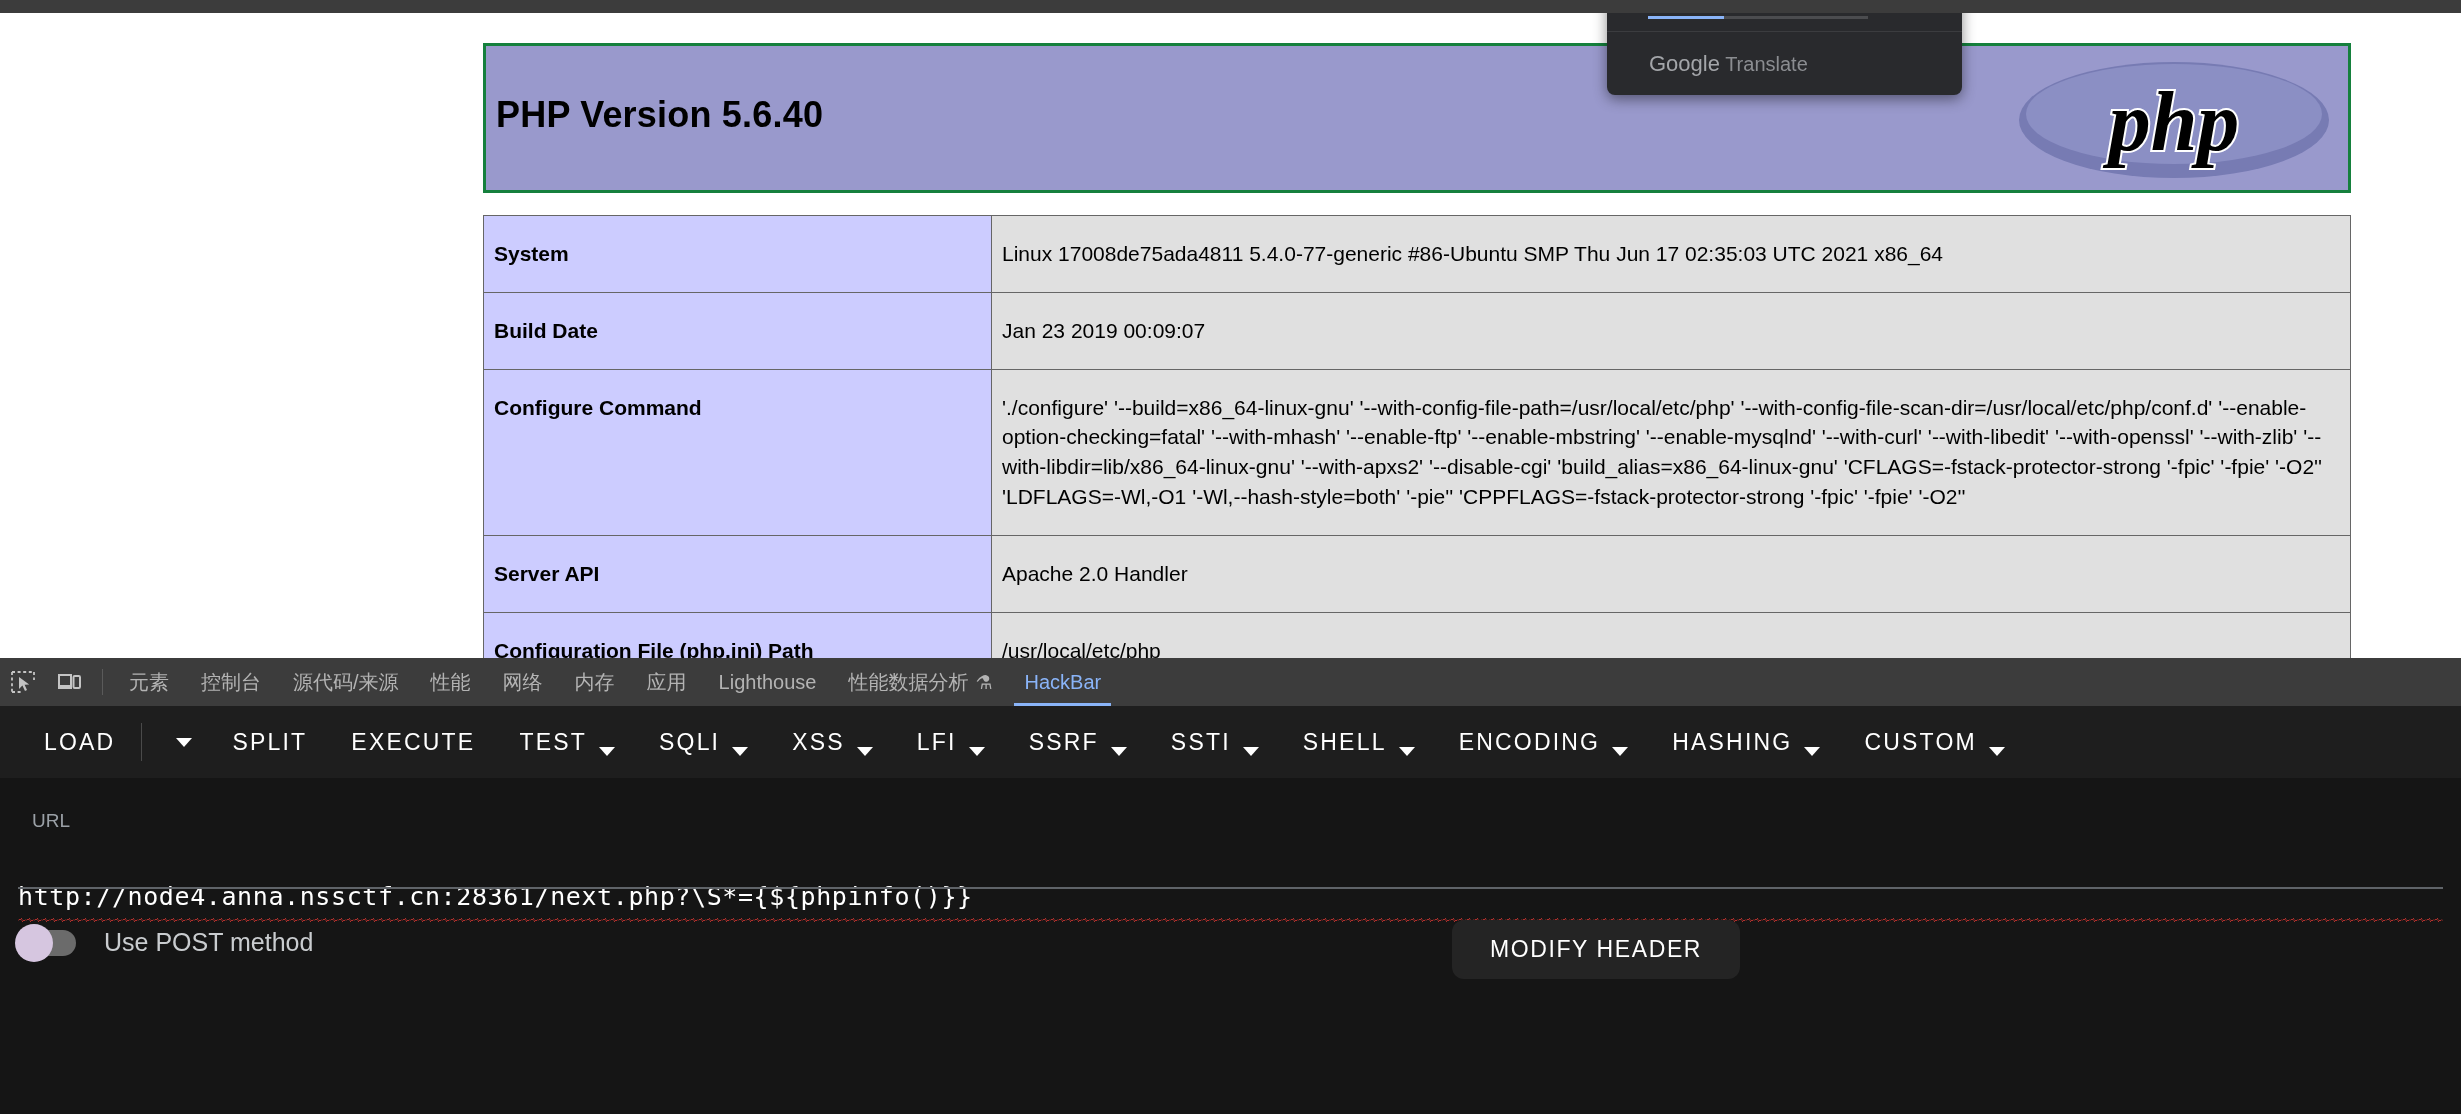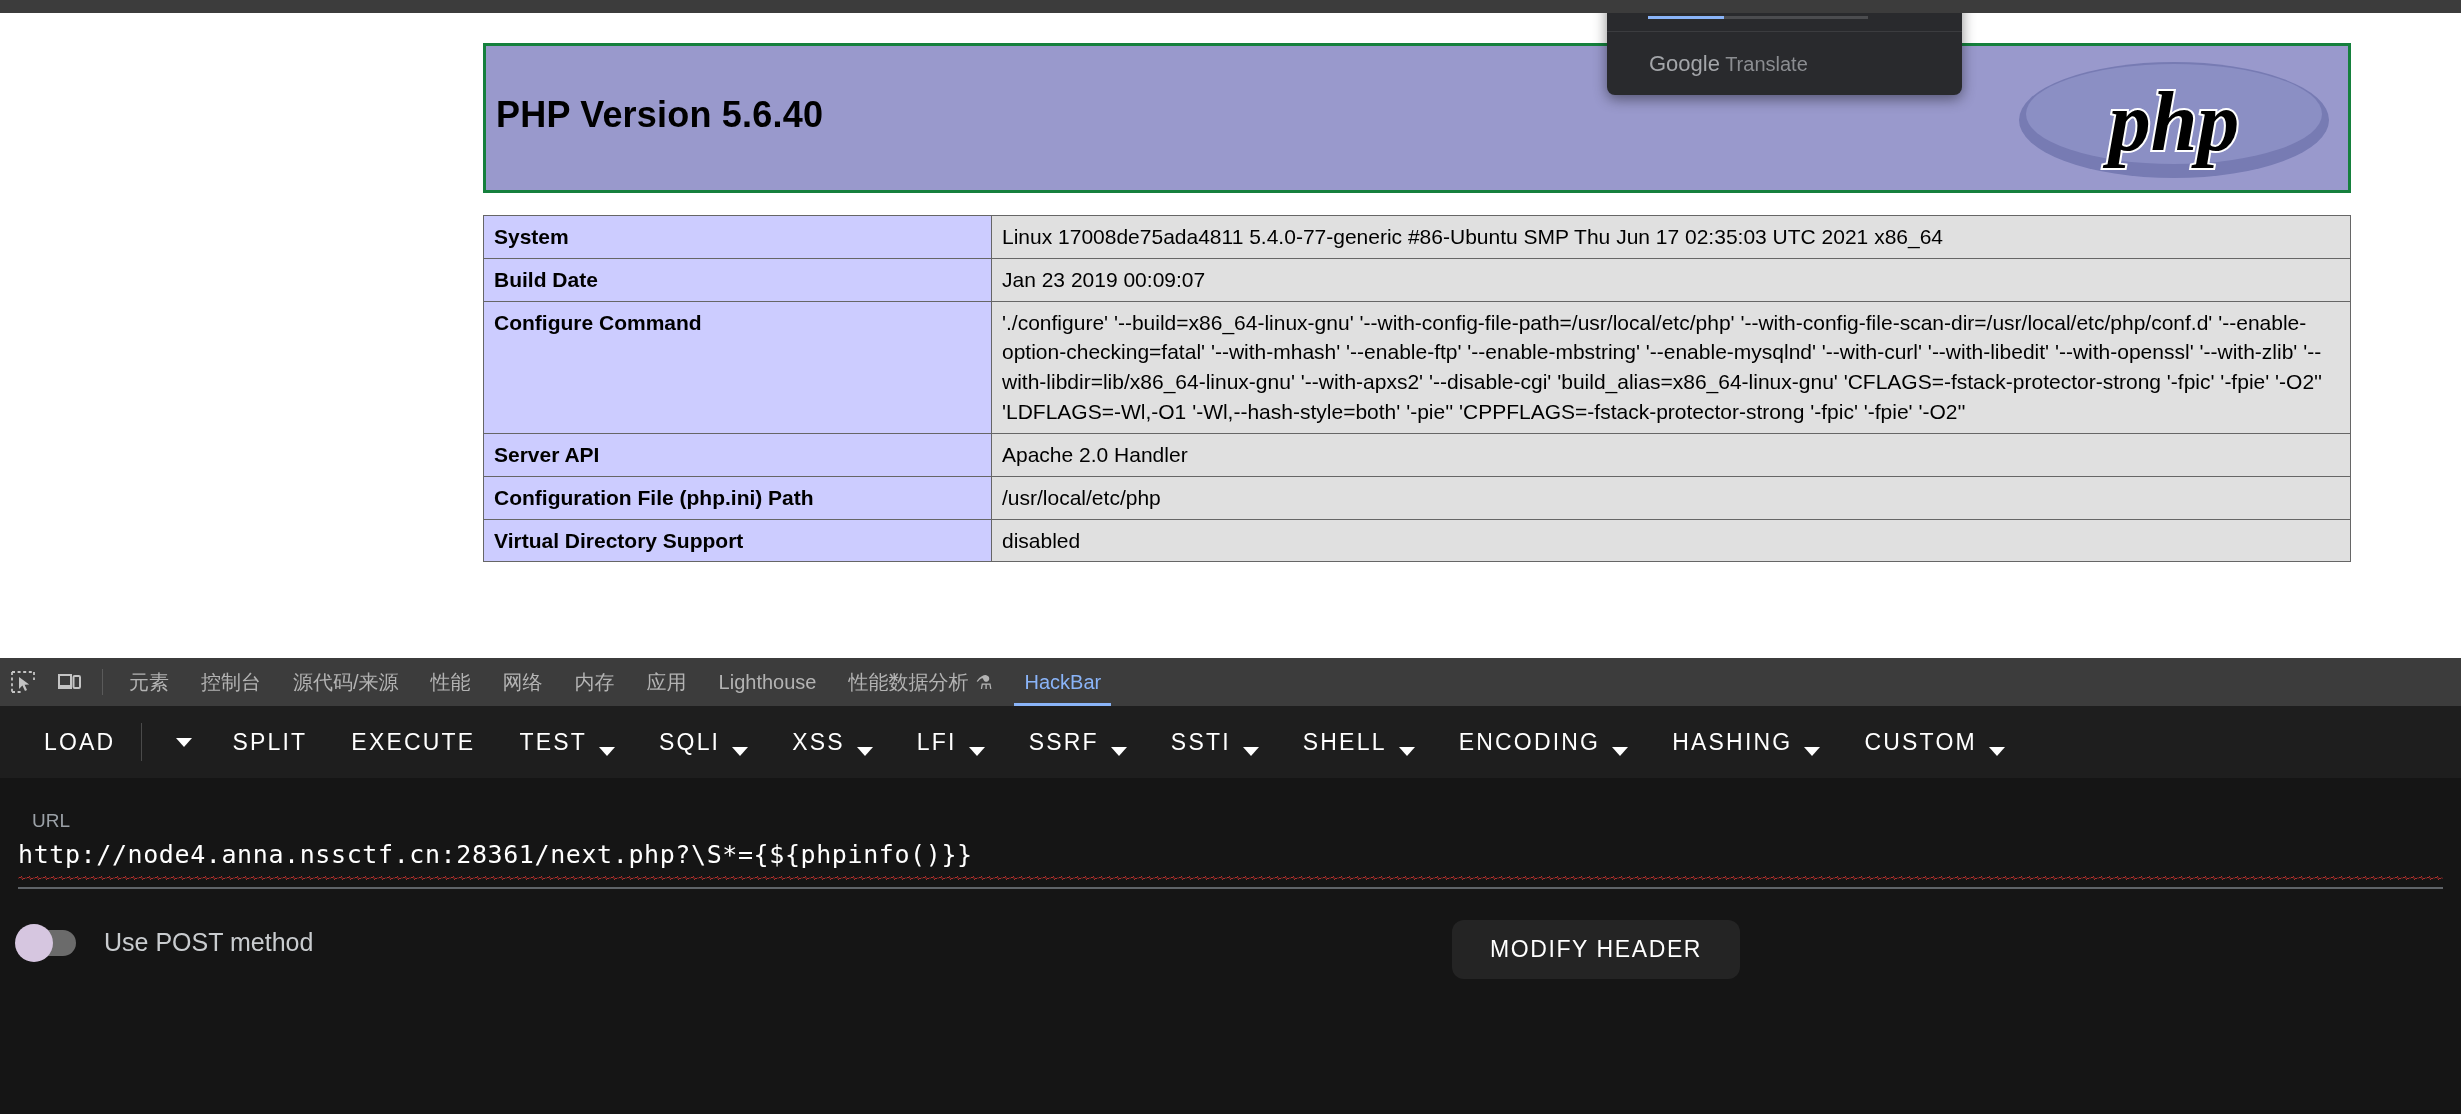--- a/index.html
+++ b/index.html
@@ -52,21 +52,21 @@
   }
 
   table.phpinfo {
     border-collapse: collapse;
     width: 1868px;
     margin-top: 22px;
     table-layout: fixed;
   }
   table.phpinfo td {
     border: 1px solid #666666;
-    padding: 6px 10px;
+    padding: 23px 10px;
     font-size: 21px;
     line-height: 1.42;
     vertical-align: top;
     word-wrap: break-word;
   }
   td.key {
     width: 487px;
     background: #ccccff;
     font-weight: bold;
     color: #000000;
@@ -193,21 +193,21 @@
   }
   .url-text {
     font-family: "DejaVu Sans Mono", monospace;
     font-size: 25px;
     color: #ffffff;
     letter-spacing: 0.6px;
     white-space: nowrap;
     padding-bottom: 6px;
     line-height: 1.2;
   }
-  .sq { position: relative; }
+  .sq { position: relative; margin-top: 42px; }
   .sq::after {
     content: "";
     position: absolute;
     left: 0; right: 0; bottom: -4px;
     height: 4px;
     background-image:
       radial-gradient(circle at 2px 4px, transparent 2px, #e53935 2.4px, transparent 3px),
       radial-gradient(circle at 6px 0px, transparent 2px, #e53935 2.4px, transparent 3px);
     background-size: 8px 5px;
     background-repeat: repeat-x;

